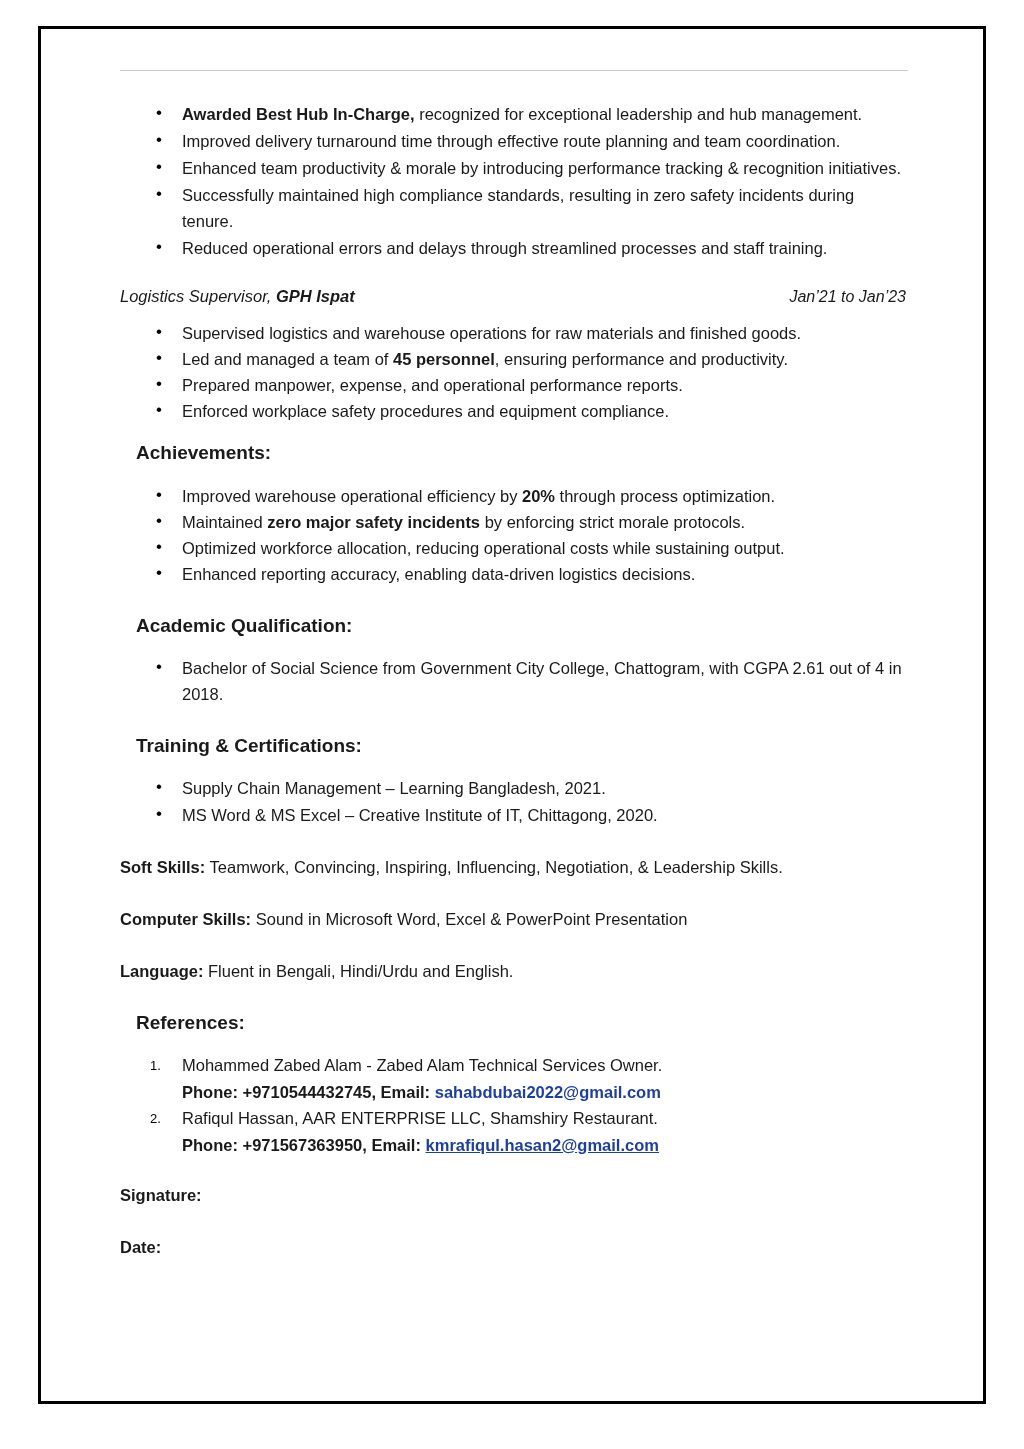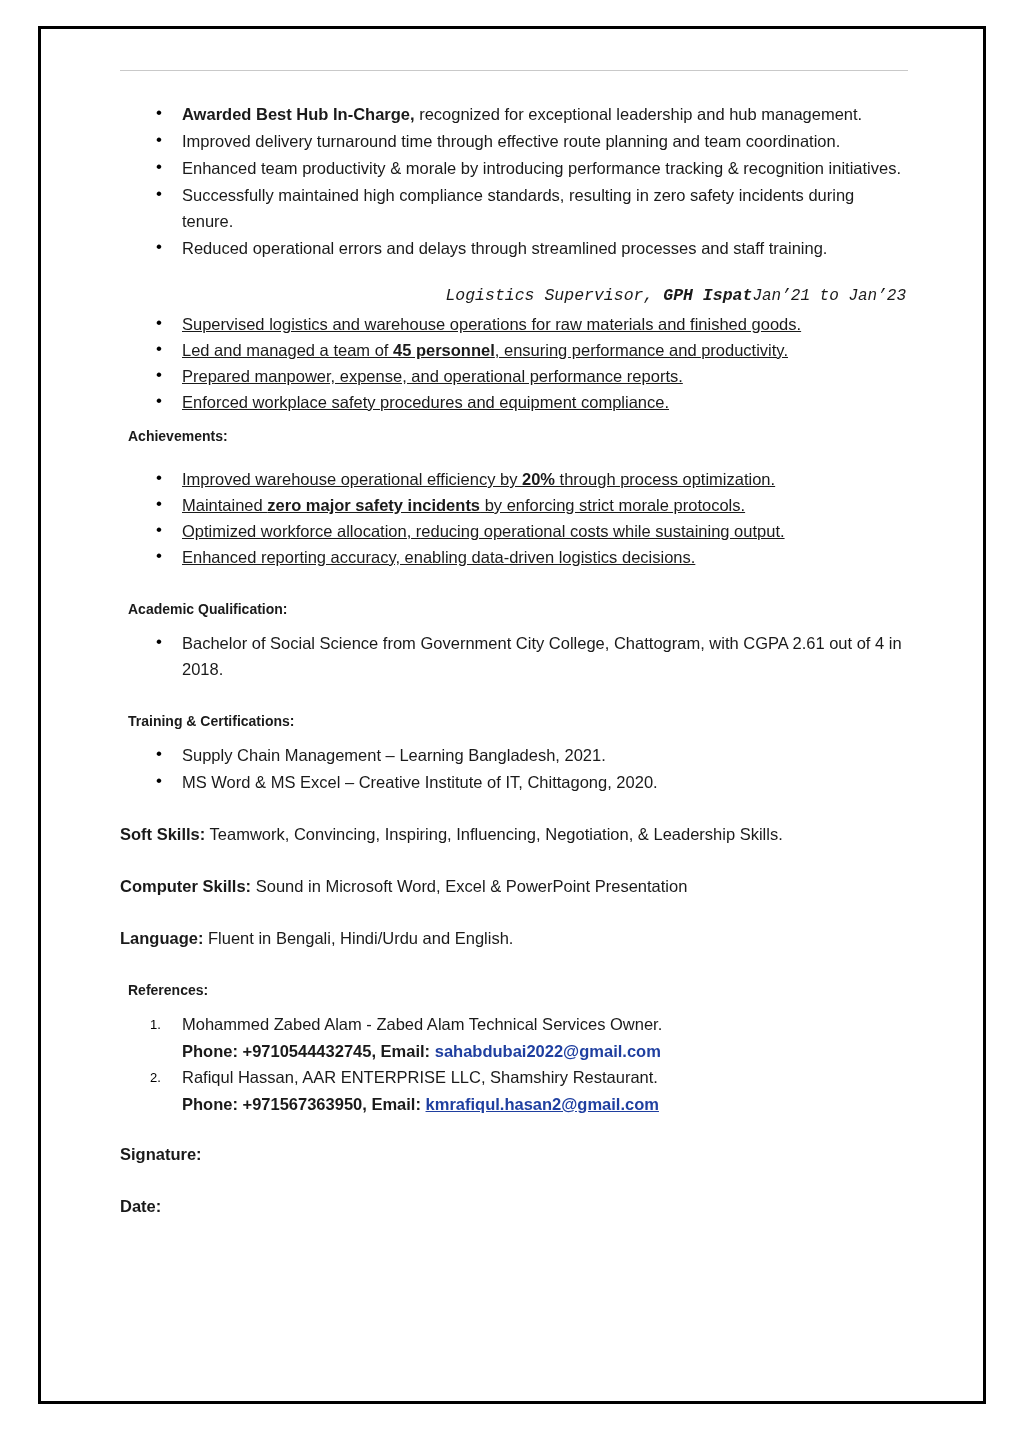--- a/index.html
+++ b/index.html
@@ -63,46 +63,45 @@
     color: #000;
   }
   li.num::before {
     content: attr(data-num);
     position: absolute;
     left: 30px;
     top: 1px;
     font-size: 13px;
     color: #000;
   }
-  .tight li { margin-bottom: 0; text-decoration: underline; }
+  .tight li { margin-bottom: 0; }
   b, .b { font-weight: bold; }
   .job-row {
     display: flex;
-    justify-content: flex-end;
+    justify-content: space-between;
     align-items: baseline;
     font-size: 16.5px;
     line-height: 26px;
     margin-top: 22px;
-    margin-bottom: 2px;
-    font-family: Liberation Mono, monospace;
+    margin-bottom: 10px;
   }
   .job-title {
     font-style: italic;
   }
   .job-title .co { font-weight: bold; font-style: italic; }
   .job-date {
     font-style: italic;
     font-size: 16px;
     padding-right: 2px;
   }
   .sec-head {
-    font-size: 14px;
+    font-size: 19px;
     font-weight: bold;
     line-height: 26px;
-    margin: 8px;
+    margin: 16px;
   }
   .sec-head.spaced { margin-top: 26px; }
   .para {
     font-size: 16.5px;
     line-height: 26px;
     margin-top: 26px;
   }
   .para .lbl { font-weight: bold; }
   .link {
     color: #1f3fa0;

